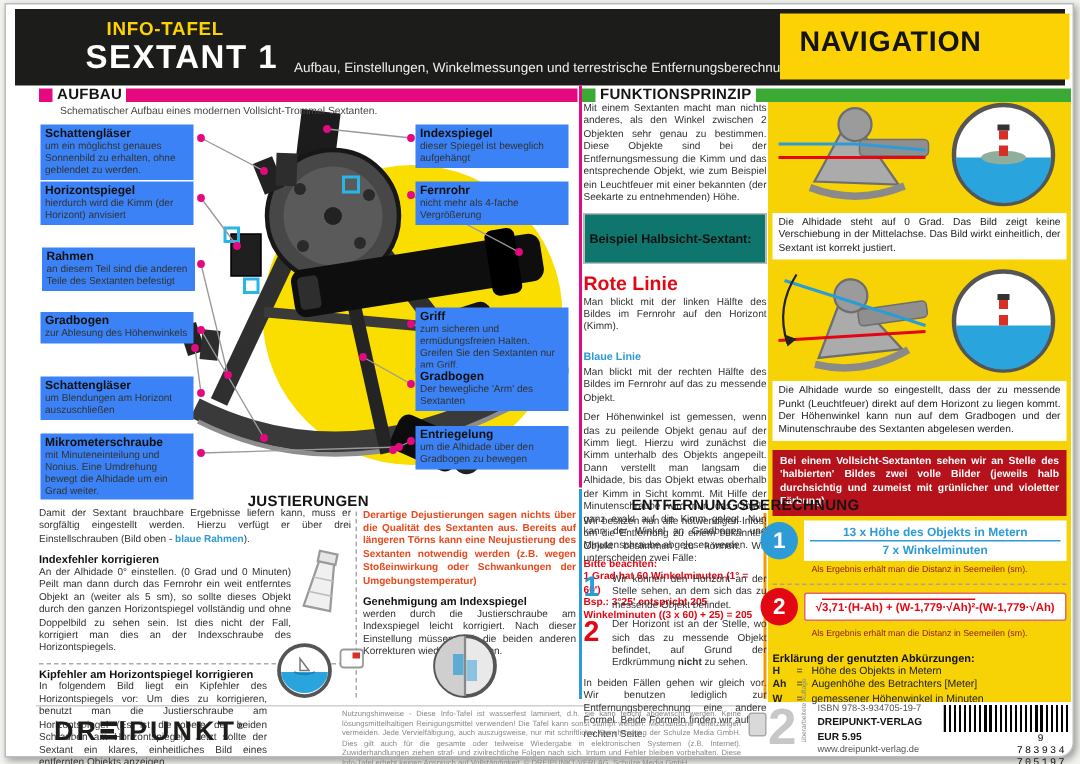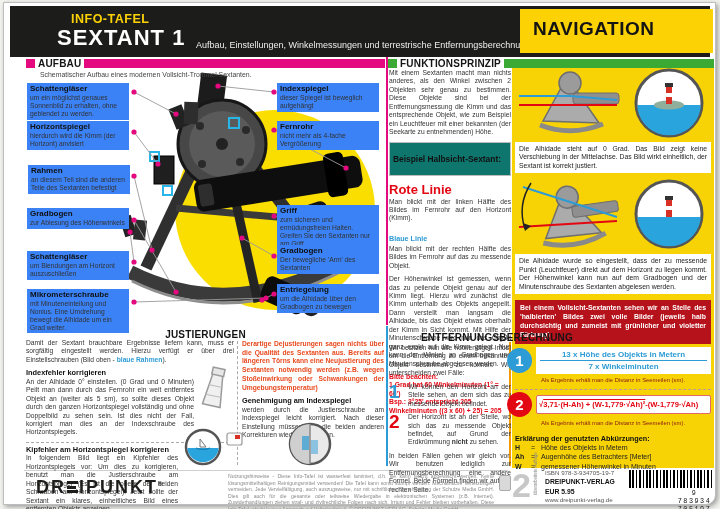--- a/index.html
+++ b/index.html
@@ -58,21 +58,21 @@
   #panel-top { position:absolute; left:515px; top:67px; width:196px; z-index:4; }
   #panel-bot { position:absolute; left:515px; top:345px; width:196px; z-index:4; }
   .cap { background:#fff; color:#222; font-size:6.8px; line-height:1.25; text-align:justify; padding:3px 4px; margin-top:3px; }
   .redbox { background:#b5121b; color:#fff; font-weight:bold; font-size:6.9px; line-height:1.3; padding:4px 5px; margin-top:6px; text-align:justify; }
   .frow { display:flex; align-items:center; gap:4px; margin-top:2px; }
   .fcirc { width:25px; height:25px; border-radius:50%; color:#fff; font-weight:bold; font-size:15px;
     display:flex; align-items:center; justify-content:center; flex:0 0 25px; margin-left:-8px; }
   .fbox1 { background:#fff; flex:1; padding:3px 4px; text-align:center; }
   .fbox1 .num { color:#2d9bd5; font-weight:bold; font-size:8px; border-bottom:1px solid #2d9bd5; padding-bottom:1px; }
   .fbox1 .den { color:#2d9bd5; font-weight:bold; font-size:8px; padding-top:1px; }
-  .fbox2 { background:#fff; border:1px solid #e06a6a; border-radius:2px; flex:1; padding:4px 2px; text-align:left;
+  .fbox2 { background:#fff; border:1px solid #e06a6a; border-radius:2px; flex:1; padding:4px 2px; text-align:center;
     color:#e30613; font-weight:bold; font-size:7.6px; white-space:nowrap; }
   .rad { text-decoration:overline; }
   .fres { color:#8a1a12; font-size:5.9px; text-align:center; margin-top:3px; }
   .abbr-h { font-weight:bold; font-size:7.3px; color:#111; margin-top:8px; }
   .abbr-r { display:flex; font-size:7px; color:#222; line-height:1.35; }
   .abbr-r b { width:16px; flex:0 0 16px; }
   .abbr-r i { width:10px; flex:0 0 10px; font-style:normal; }
 
   
   #pubstrip { position:absolute; left:512px; top:469px; width:202px; height:33px; display:flex; gap:5px; z-index:4; }

